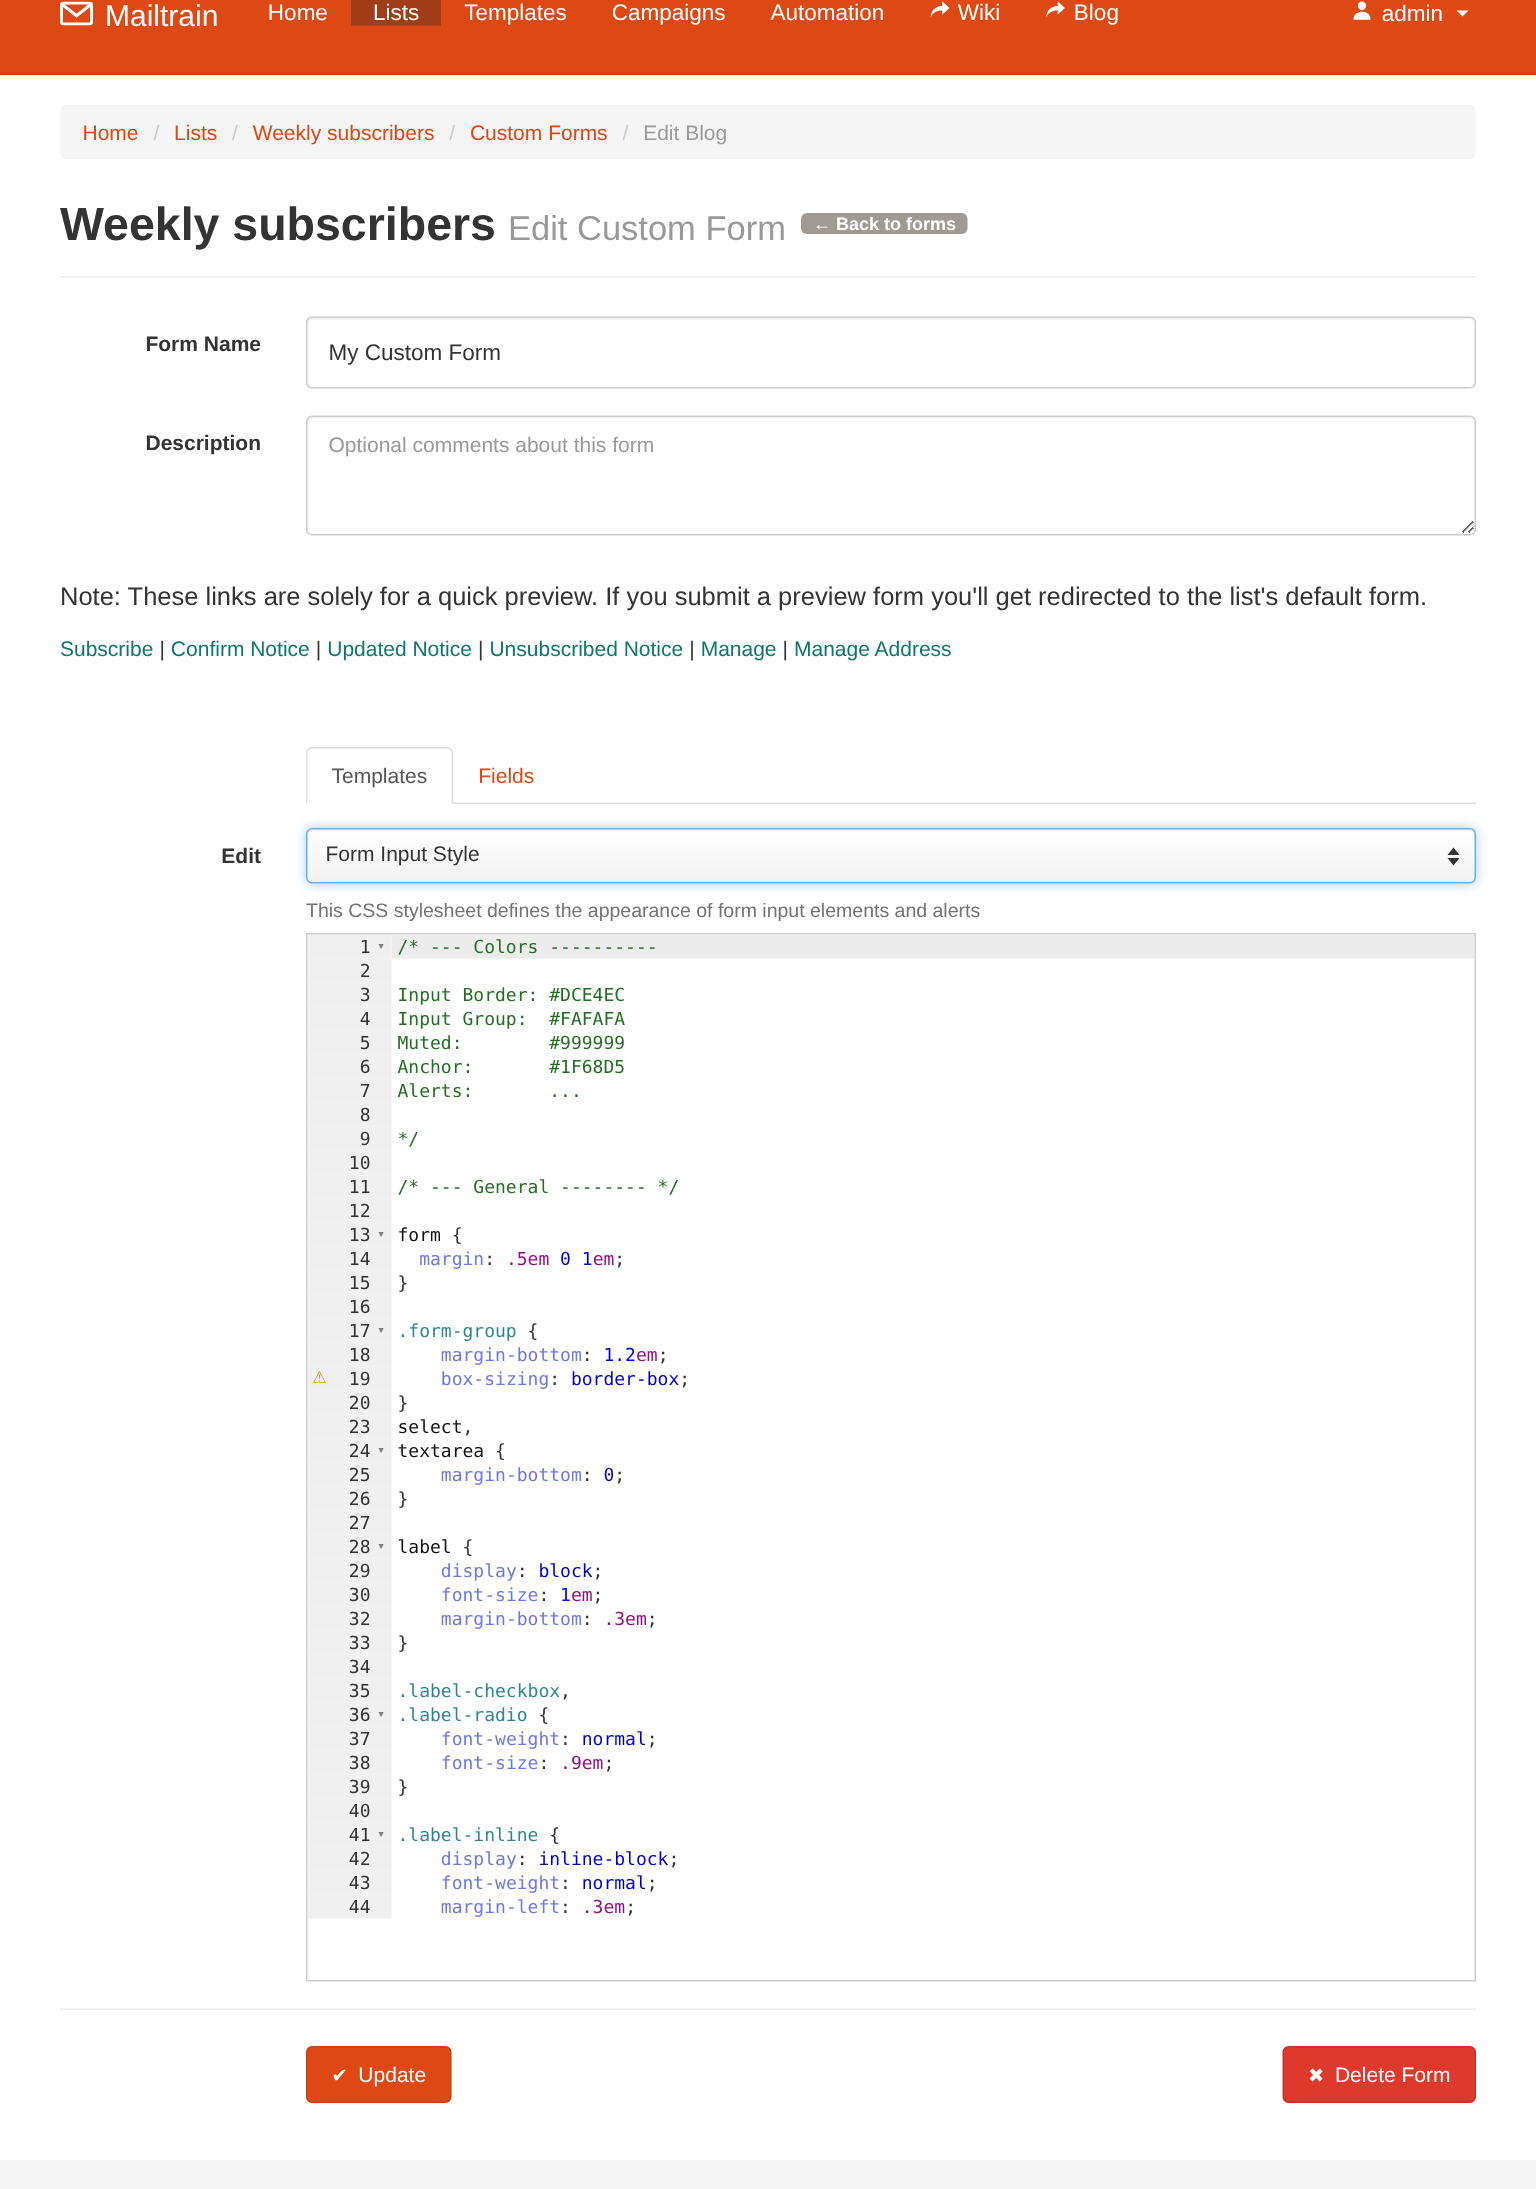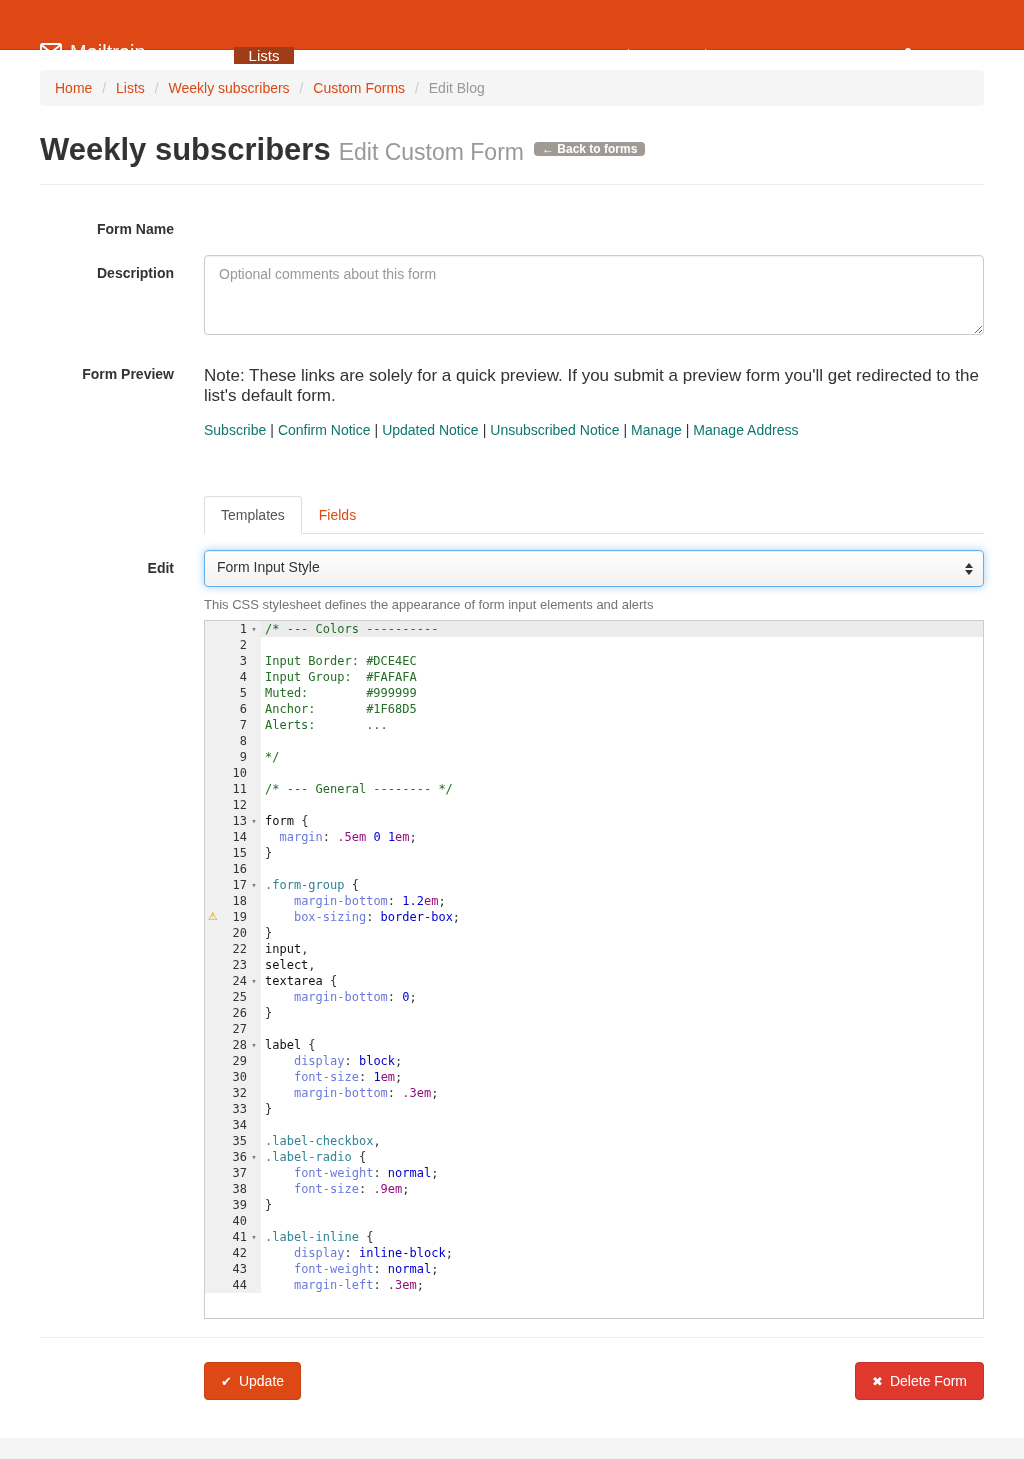--- a/index.html
+++ b/index.html
@@ -3,21 +3,21 @@
 <meta charset="utf-8">
 <title>Mailtrain — Edit Custom Form</title>
 <style>
   * { box-sizing: border-box; }
   html,body { margin:0; padding:0; background:#fff; }
   body { font-family:"Liberation Sans", sans-serif; color:#333; font-size:14px; }
   .container { width:944px; margin:0 auto; }
 
   
   .navbar { background:#DD4814; height:50px; border-bottom:1px solid rgba(0,0,0,.12); }
-  .navbar .container { display:flex; align-items:flex-end; height:64px; }
+  .navbar .container { display:flex; align-items:flex-start; height:64px; }
   .brand { display:flex; align-items:center; gap:8px; color:#fff; font-size:20px; text-decoration:none; padding-right:18px; }
   .nav-items { display:flex; list-style:none; margin:0; padding:0; }
   .nav-items li { display:flex; }
   .nav-items a { display:flex; align-items:center; gap:6px; padding:0 15px; color:#fff; text-decoration:none; font-size:15px; }
   .nav-items li.active a { background:#A03C17; }
   .nav-right { margin-left:auto; display:flex; align-items:center; }
   .nav-right a { display:flex; align-items:center; gap:6px; color:#fff; text-decoration:none; font-size:15px; padding:0 5px; }
   .caret { width:0; height:0; border-left:4px solid transparent; border-right:4px solid transparent; border-top:4px solid #fff; display:inline-block; margin-left:3px; }
 
   
@@ -191,31 +191,33 @@
     <span class="current">Edit Blog</span>
   </div>
 
   <h2 class="page-title">
     <span>Weekly subscribers</span><small>Edit Custom Form</small><a class="back-badge" href="#"><span>←</span> <span>Back to forms</span></a>
   </h2>
   <hr class="rule">
 
   <div class="form-row">
     <div class="form-label">Form Name</div>
+    <div class="form-field">
+      <input class="text-input" type="text" value="My Custom Form" style="">
+    </div>
   </div>
 
   <div class="form-row">
     <div class="form-label">Description</div>
     <div class="form-field">
       <textarea class="text-area" placeholder="Optional comments about this form" style=""></textarea>
     </div>
   </div>
 
   <div class="form-row" style="margin-bottom:0;">
-    <div class="form-label">Form Preview</div>
     <div class="form-field">
       <div class="preview-note">Note: These links are solely for a quick preview. If you submit a preview form you'll get redirected to the list's default form.</div>
       <div class="preview-links">
         <a href="#">Subscribe</a><span class="sep">|</span><a href="#">Confirm Notice</a><span class="sep">|</span><a href="#">Updated Notice</a><span class="sep">|</span><a href="#">Unsubscribed Notice</a><span class="sep">|</span><a href="#">Manage</a><span class="sep">|</span><a href="#">Manage Address</a>
       </div>
     </div>
   </div>
 
   <div class="form-row tabs-row" style="margin-bottom:0;">
     <div class="form-label"></div>
@@ -381,27 +383,20 @@
             </div>
             <div class="ed-row">
               <div class="ed-gutter">
                 <span class="num">20</span>
                 <span class="fold"></span>
               </div>
               <div class="ed-content"><span class="tok-t">}</span></div>
             </div>
             <div class="ed-row">
               <div class="ed-gutter">
-                <span class="num">22</span>
-                <span class="fold"></span>
-              </div>
-              <div class="ed-content"><span class="tok-g">input</span><span class="tok-t">,</span></div>
-            </div>
-            <div class="ed-row">
-              <div class="ed-gutter">
                 <span class="num">23</span>
                 <span class="fold"></span>
               </div>
               <div class="ed-content"><span class="tok-g">select</span><span class="tok-t">,</span></div>
             </div>
             <div class="ed-row">
               <div class="ed-gutter">
                 <span class="num">24</span>
                 <span class="fold">▾</span>
               </div>

